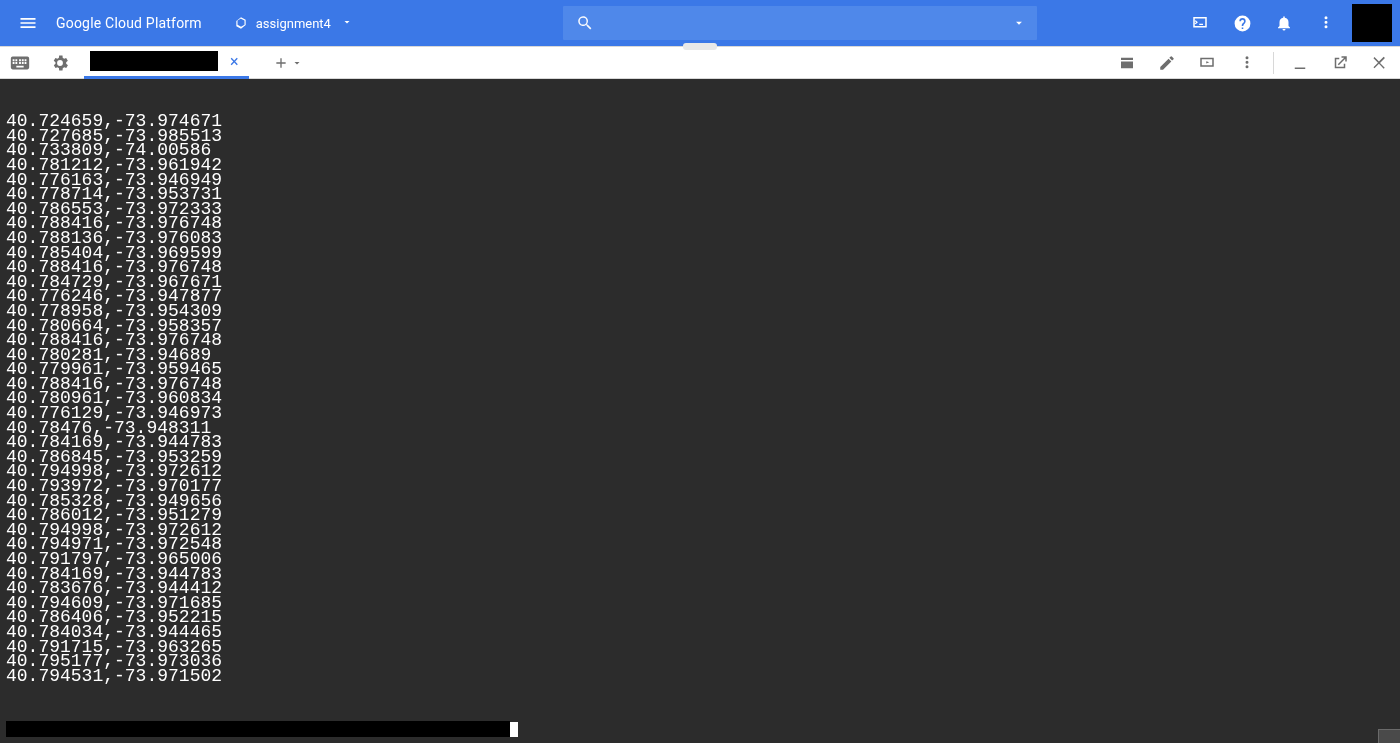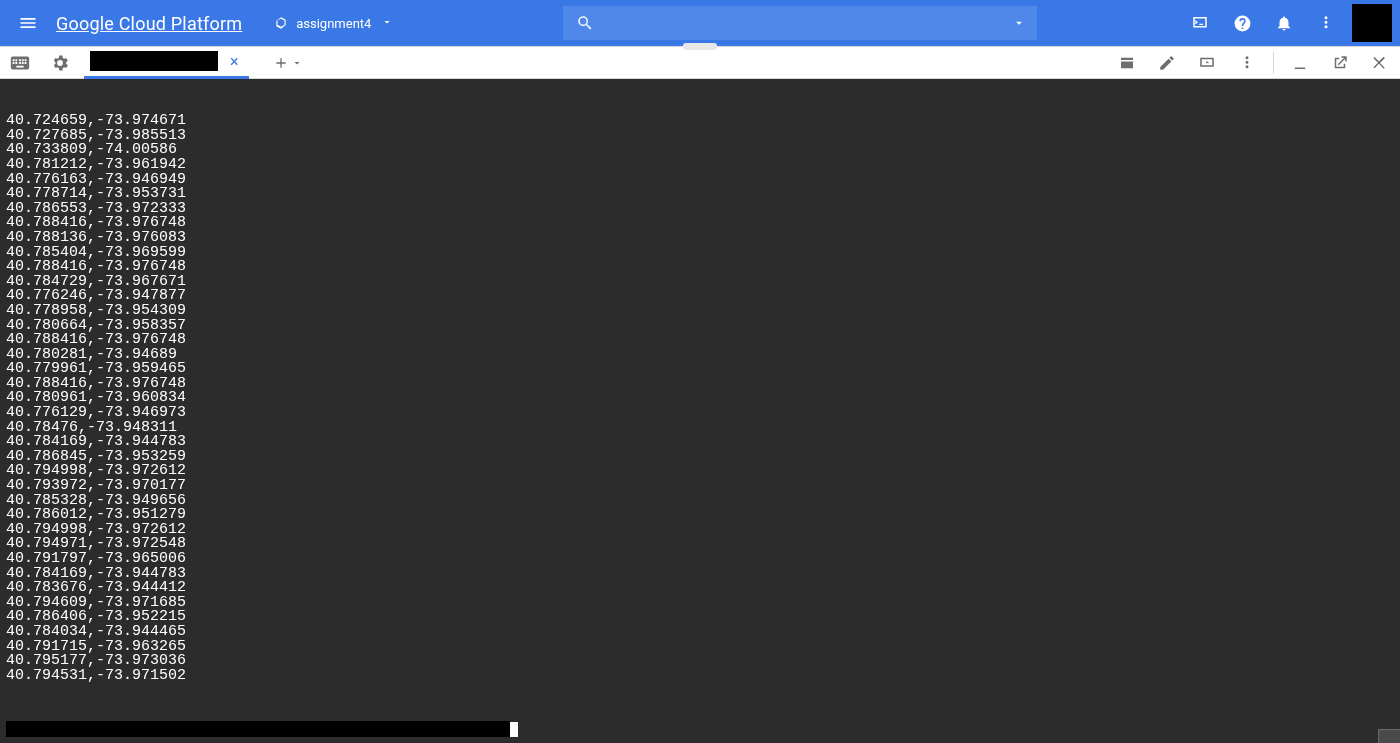--- a/index.html
+++ b/index.html
@@ -17,24 +17,23 @@
     color: #fff;
     padding: 0 8px 0 4px;
   }
   .ham {
     width: 48px; height: 46px;
     display: flex; align-items: center; justify-content: center;
     cursor: pointer;
   }
   .ham svg, .icon-btn svg { fill: #fff; }
   .brand {
-    font-size: 18px; font-weight: 400; letter-spacing: .2px;
+    font-size: 14px; font-weight: 400; letter-spacing: .2px;
     padding: 0 8px 0 4px; white-space: nowrap;
     font-family: "Product Sans", "Roboto", Arial, sans-serif;
-    text-decoration: underline;
   }
   .proj {
     display: flex; align-items: center; gap: 8px;
     margin-left: 14px;
     height: 32px; padding: 0 10px;
     border-radius: 2px;
     cursor: pointer;
     font-size: 13px;
   }
   .proj .hex { display:inline-flex; }
@@ -115,21 +114,21 @@
   }
   .vdiv { width:1px; height:22px; background:#d8d8d8; margin:0 6px;}
   .sicon.small svg{width:18px;height:18px;}
   
   .term {
     position: relative;
     height: calc(743px - 46px - 33px);
     background: #2c2c2c;
     color: #fff;
     font-family: "Menlo","Consolas","Liberation Mono",monospace;
-    font-size: 15px;
+    font-size: 18px;
     line-height: 14.6px;
     padding: 6px 6px 0 6px;
     white-space: pre;
     overflow: hidden;
   }
   .term .line { height:14.6px; }
   .prompt {
     position:absolute; left:6px; bottom:6px;
     width:504px; height:16px; background:#000;
   }

